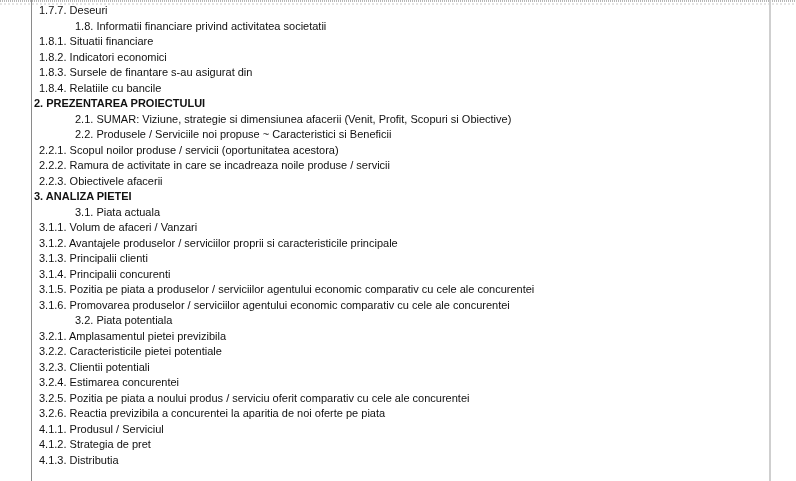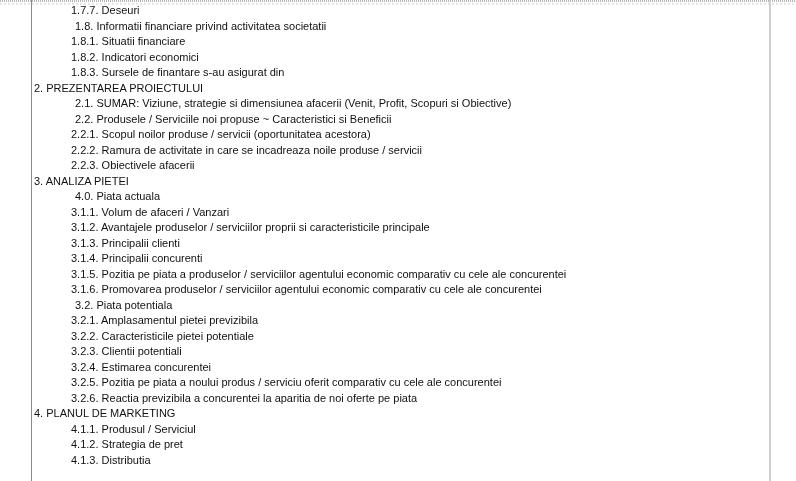--- a/index.html
+++ b/index.html
@@ -13,56 +13,56 @@
     background-image: repeating-linear-gradient(90deg, #b5b5b5 0 1px, #ffffff 1px 2px);
   }
   .top-border2 {
     position: absolute; left: 0; top: 3px; width: 796px; height: 2px;
     background-image: repeating-linear-gradient(90deg, #e6e6e6 0 2px, #ffffff 2px 4px);
   }
   .left-rule { position: absolute; left: 31px; top: 0; width: 1px; height: 481px; background: #8a8a8a; }
   .right-rule { position: absolute; left: 769px; top: 0; width: 2px; height: 481px; background: #cfcfcf; }
   .toc { position: absolute; left: 0; top: 3px; width: 769px; }
   .row { height: 15.5px; line-height: 15.5px; white-space: nowrap; }
-  .lvl1 { padding-left: 34px; font-weight: normal; }
+  .lvl1 { padding-left: 34px; font-weight: bold; }
   .lvl2 { padding-left: 75px; }
-  .lvl3 { padding-left: 71px; }
+  .lvl3 { padding-left: 39px; }
 </style>
 </head>
 <body>
 
 <div class="top-border"></div>
 <div class="top-border2"></div>
 <div class="left-rule"></div>
 <div class="right-rule"></div>
 
 <div class="toc" id="toc">
     <div class="row lvl3"><span>1.7.7.</span> <span>Deseuri</span></div>
     <div class="row lvl2"><span>1.8.</span> <span>Informatii financiare privind activitatea societatii</span></div>
     <div class="row lvl3"><span>1.8.1.</span> <span>Situatii financiare</span></div>
     <div class="row lvl3"><span>1.8.2.</span> <span>Indicatori economici</span></div>
     <div class="row lvl3"><span>1.8.3.</span> <span>Sursele de finantare s-au asigurat din</span></div>
+    <div class="row lvl3"><span>1.8.4.</span> <span>Relatiile cu bancile</span></div>
     <div class="row lvl1"><span>2.</span> <span>PREZENTAREA PROIECTULUI</span></div>
     <div class="row lvl2"><span>2.1.</span> <span>SUMAR: Viziune, strategie si dimensiunea afacerii (Venit, Profit, Scopuri si Obiective)</span></div>
     <div class="row lvl2"><span>2.2.</span> <span>Produsele / Serviciile noi propuse ~ Caracteristici si Beneficii</span></div>
     <div class="row lvl3"><span>2.2.1.</span> <span>Scopul noilor produse / servicii (oportunitatea acestora)</span></div>
     <div class="row lvl3"><span>2.2.2.</span> <span>Ramura de activitate in care se incadreaza noile produse / servicii</span></div>
     <div class="row lvl3"><span>2.2.3.</span> <span>Obiectivele afacerii</span></div>
     <div class="row lvl1"><span>3.</span> <span>ANALIZA PIETEI</span></div>
-    <div class="row lvl2"><span>4.0.</span> <span>Piata actuala</span></div>
+    <div class="row lvl2"><span>3.1.</span> <span>Piata actuala</span></div>
     <div class="row lvl3"><span>3.1.1.</span> <span>Volum de afaceri / Vanzari</span></div>
     <div class="row lvl3"><span>3.1.2.</span> <span>Avantajele produselor / serviciilor proprii si caracteristicile principale</span></div>
     <div class="row lvl3"><span>3.1.3.</span> <span>Principalii clienti</span></div>
     <div class="row lvl3"><span>3.1.4.</span> <span>Principalii concurenti</span></div>
     <div class="row lvl3"><span>3.1.5.</span> <span>Pozitia pe piata a produselor / serviciilor agentului economic comparativ cu cele ale concurentei</span></div>
     <div class="row lvl3"><span>3.1.6.</span> <span>Promovarea produselor / serviciilor agentului economic comparativ cu cele ale concurentei</span></div>
     <div class="row lvl2"><span>3.2.</span> <span>Piata potentiala</span></div>
     <div class="row lvl3"><span>3.2.1.</span> <span>Amplasamentul pietei previzibila</span></div>
     <div class="row lvl3"><span>3.2.2.</span> <span>Caracteristicile pietei potentiale</span></div>
     <div class="row lvl3"><span>3.2.3.</span> <span>Clientii potentiali</span></div>
     <div class="row lvl3"><span>3.2.4.</span> <span>Estimarea concurentei</span></div>
     <div class="row lvl3"><span>3.2.5.</span> <span>Pozitia pe piata a noului produs / serviciu oferit comparativ cu cele ale concurentei</span></div>
     <div class="row lvl3"><span>3.2.6.</span> <span>Reactia previzibila a concurentei la aparitia de noi oferte pe piata</span></div>
-    <div class="row lvl1"><span>4.</span> <span>PLANUL DE MARKETING</span></div>
     <div class="row lvl3"><span>4.1.1.</span> <span>Produsul / Serviciul</span></div>
     <div class="row lvl3"><span>4.1.2.</span> <span>Strategia de pret</span></div>
     <div class="row lvl3"><span>4.1.3.</span> <span>Distributia</span></div>
   </div>
 
 </body></html>

